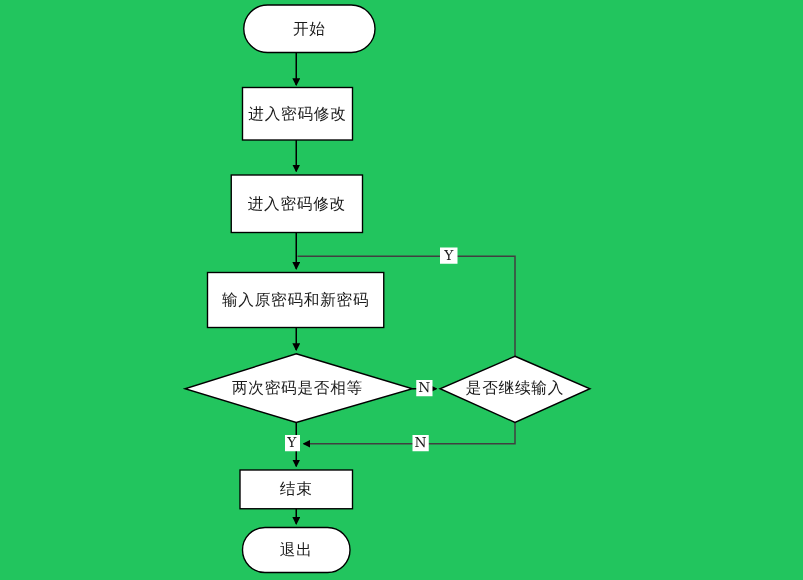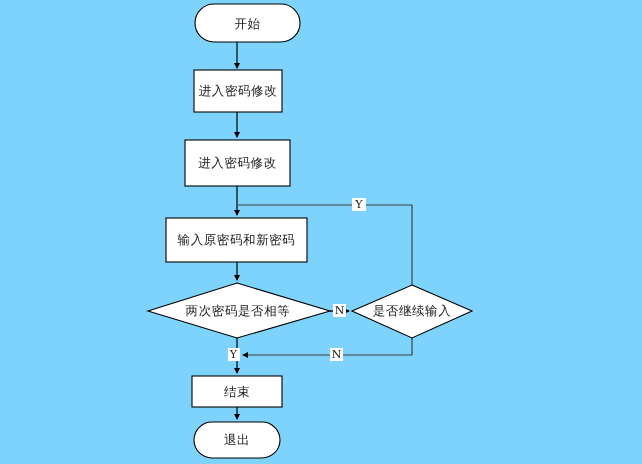--- a/index.html
+++ b/index.html
@@ -5,21 +5,21 @@
 <style>
   html,body{margin:0;padding:0;background:#ffffff;}
   body{
     font-family:"DejaVu Sans","Liberation Sans",sans-serif;
     -webkit-font-smoothing:antialiased;
   }
   #canvas{
     position:relative;
     width:642px;
     height:464px;
-    background:#7dd3fc;
+    background:#22c55e;
     overflow:hidden;
   }
   #diagram-svg{
     position:absolute;
     left:0; top:0;
     width:642px;
     height:464px;
   }
   .node-shape{
     fill:#ffffff;

